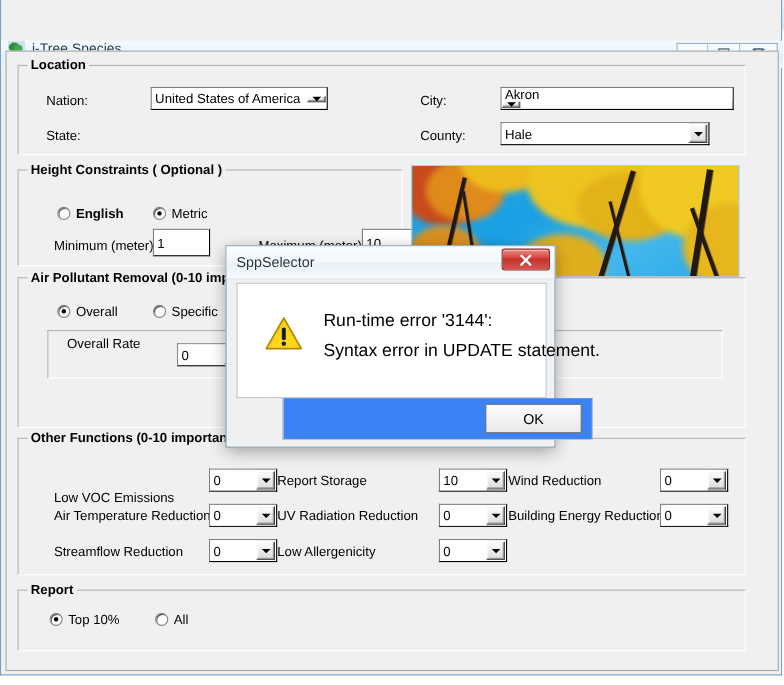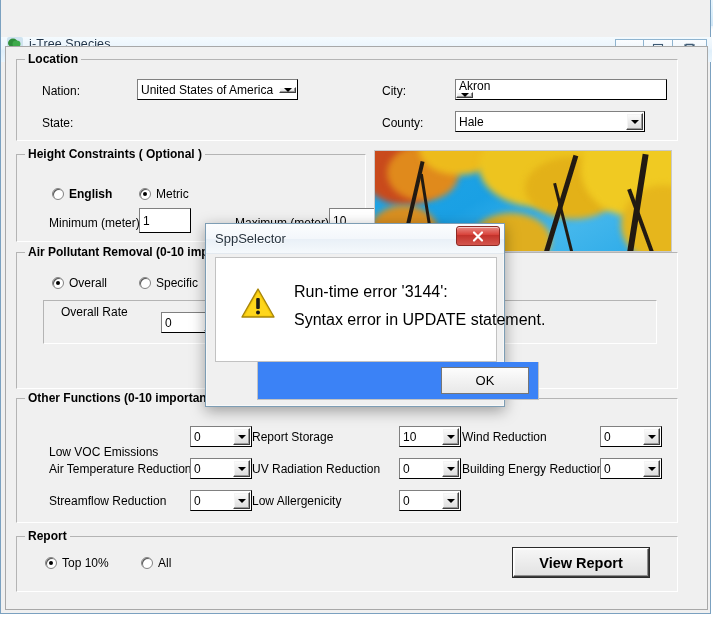--- a/index.html
+++ b/index.html
@@ -623,21 +623,20 @@
 
       <div class="radio checked" style="left:28px; top:19px;">
         <span class="dot"></span>
         <span>Top 10%</span>
       </div>
       <div class="radio" style="left:124px; top:19px;">
         <span class="dot"></span>
         <span>All</span>
       </div>
 
-      <div class="pushbtn" style="left:496px; top:11px; width:136px; height:29px;">View Report</div>
     </div>
 
   </div>
 </div>
 
 <div id="dialog">
   <div id="dlg-titlebar">
     <span id="dlg-title">SppSelector</span>
     <div id="dlg-close">
       <svg width="16" height="13" viewBox="0 0 16 13">

